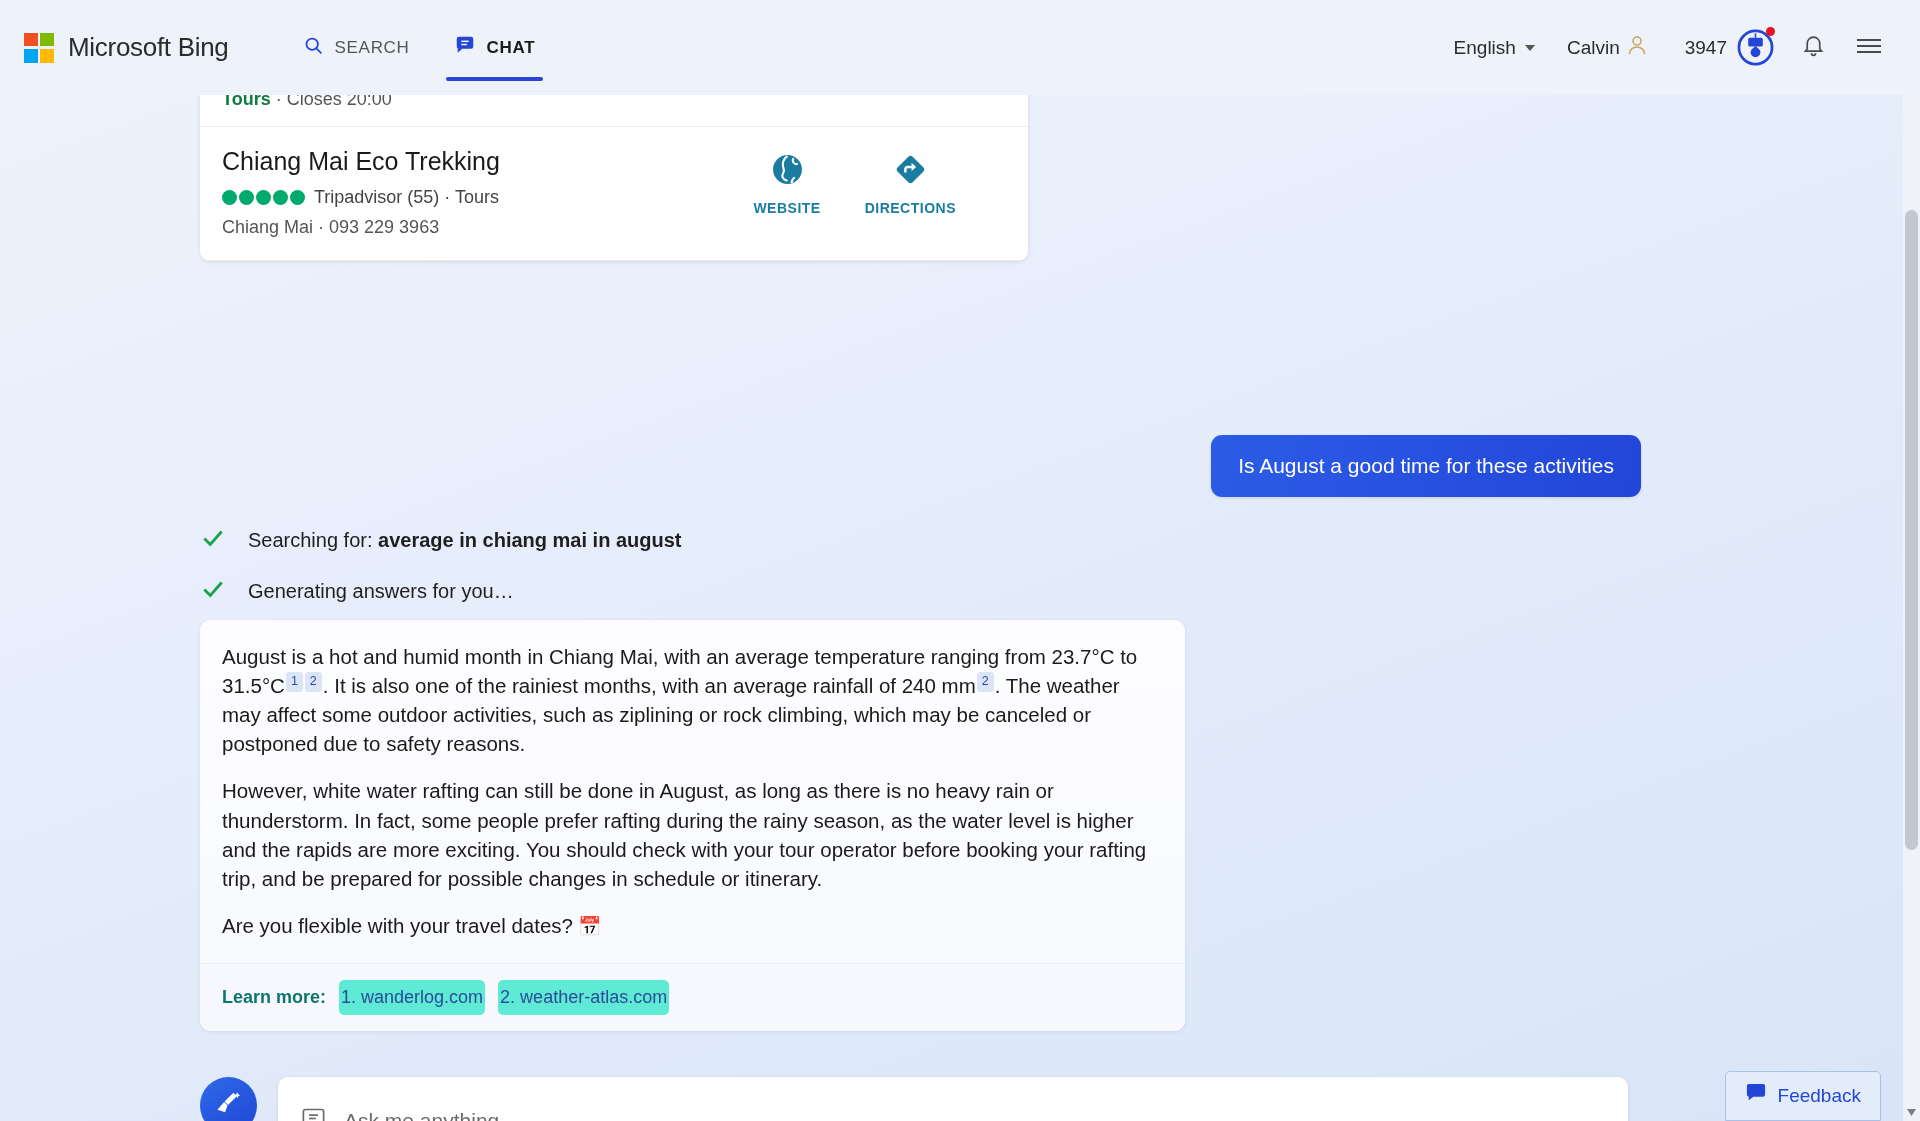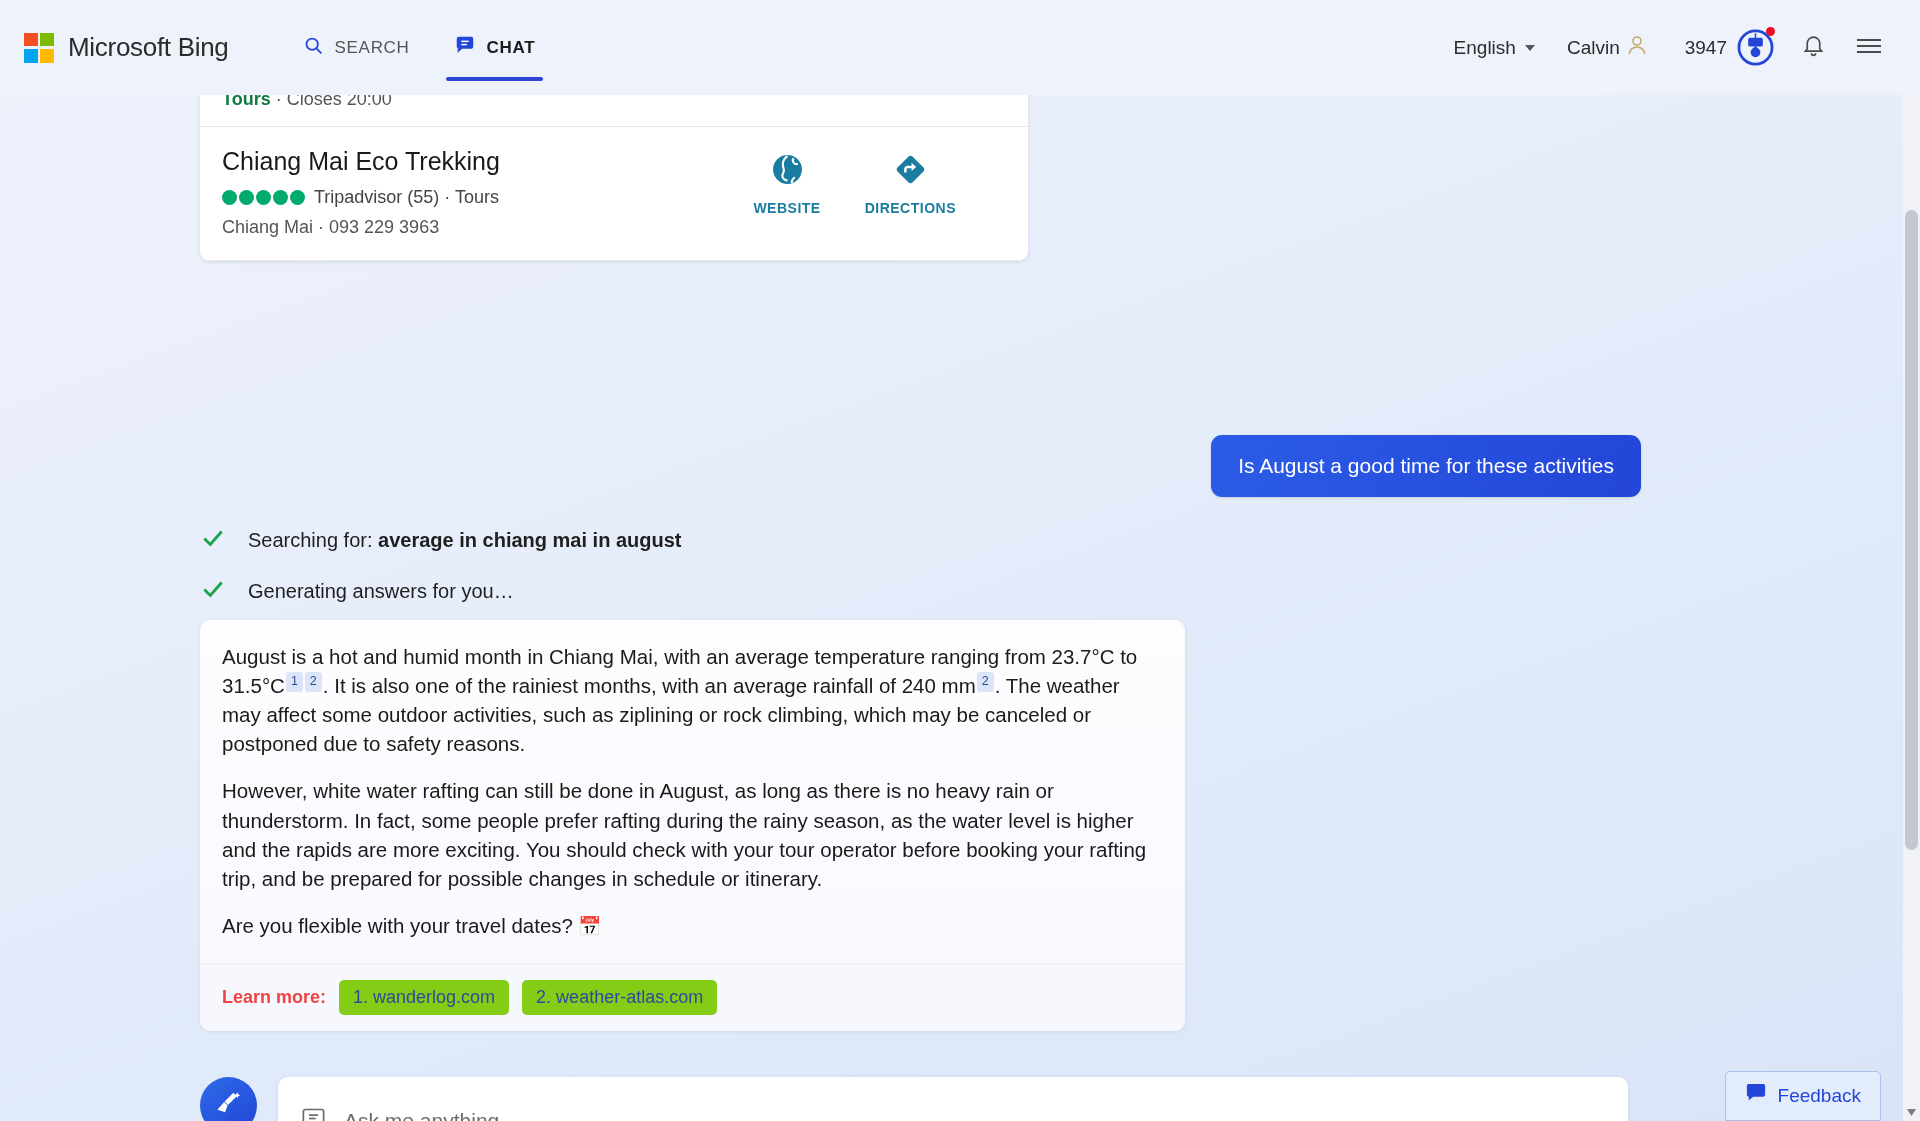--- a/index.html
+++ b/index.html
@@ -157,24 +157,24 @@
     vertical-align: super;
     margin: 0 1px;
   }
   .cal-emoji { font-size: 19px; }
   .learn-more {
     border-top: 1px solid #eceff5;
     background: #f6f8fd;
     padding: 16px 22px;
     display: flex; align-items: center; gap: 13px;
   }
-  .learn-label { font-size: 18px; font-weight: bold; color: #ef4444; }
+  .learn-label { font-size: 18px; font-weight: bold; color: #0f766e; }
   .src-chip {
-    background: #84cc16; color: #2b4b9b;
-    font-size: 18px; padding: 7px 14px; border-radius: 5px; cursor: pointer;
+    background: #5eead4; color: #2b4b9b;
+    font-size: 18px; padding: 7px 2px; border-radius: 5px; cursor: pointer;
   }
 
   
   .stop-btn {
     position: absolute; left: 809px; top: 912px;
     display: flex; align-items: center; gap: 14px;
     background: #f3f6fd;
     border: 1px solid #b9c7ea;
     border-radius: 10px;
     padding: 14px 25px;

